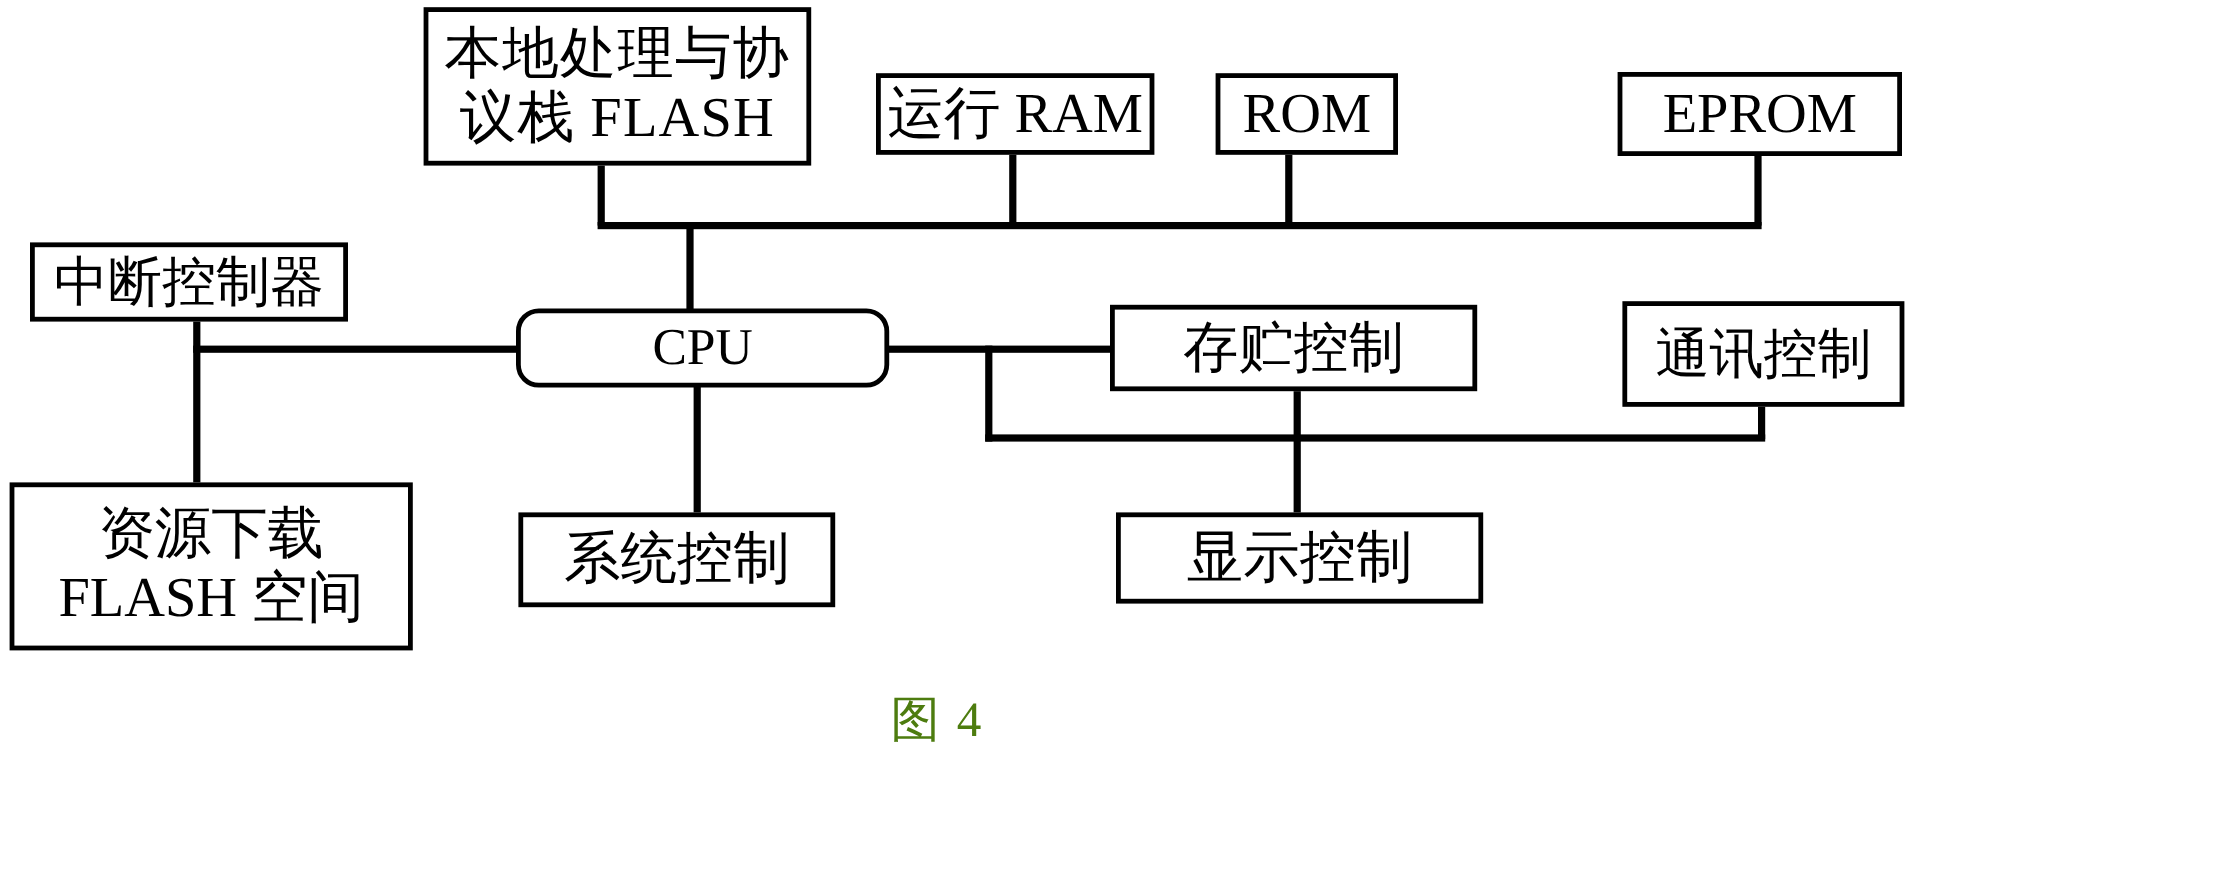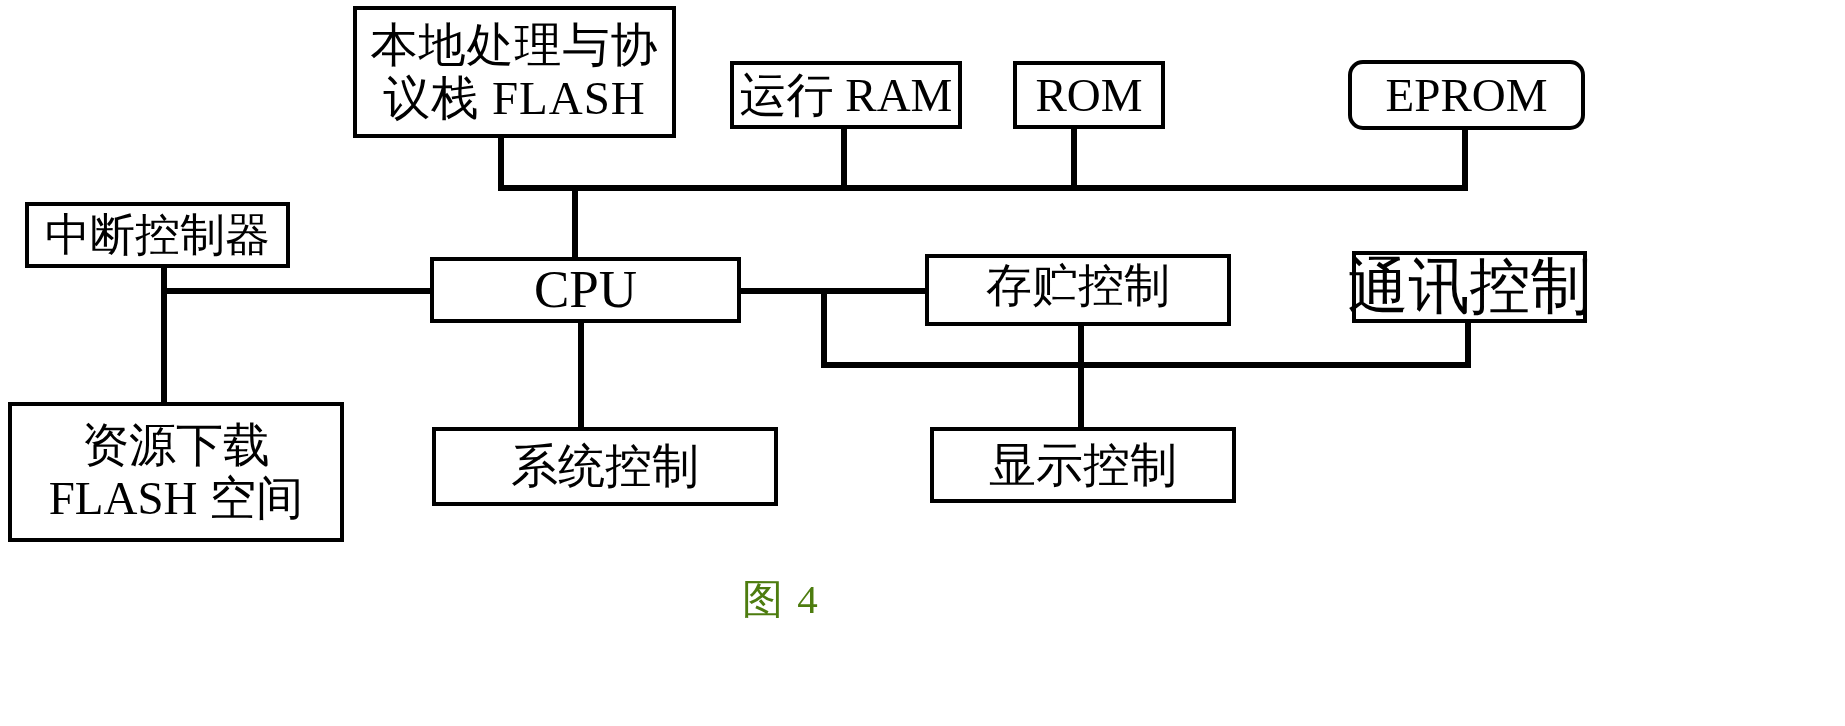--- a/index.html
+++ b/index.html
@@ -41,27 +41,27 @@
   .caption {
     position: absolute;
     color: #4d7c0f;
     white-space: nowrap;
     z-index: 3;
   }
   
   #box-local-flash   { left:353px; top:6px;   width:323px; height:132px; font-size:47px; letter-spacing:1px; }
   #box-run-ram       { left:730px; top:61px;  width:232px; height:68px;  font-size:47px; }
   #box-rom           { left:1013px;top:61px;  width:152px; height:68px;  font-size:47px;align-items:center; }
-  #box-eprom         { left:1348px;top:60px;  width:237px; height:70px;  font-size:47px;border-radius:15px; }
+  #box-eprom         { left:1348px;top:60px;  width:237px; height:70px;  font-size:47px; }
   #box-interrupt     { left:25px;  top:202px; width:265px; height:66px;  font-size:45px; }
-  #box-cpu           { left:430px; top:257px; width:311px; height:66px;  font-size:53px; }
-  #box-storage-ctrl  { left:925px; top:254px; width:306px; height:72px;  font-size:46px;font-family:Liberation Mono, monospace; }
-  #box-comm-ctrl     { left:1352px;top:251px; width:235px; height:72px;  font-size:61px; }
+  #box-cpu           { left:430px; top:257px; width:311px; height:66px;  font-size:43px;border-radius:19px; }
+  #box-storage-ctrl  { left:925px; top:254px; width:306px; height:72px;  font-size:46px; }
+  #box-comm-ctrl     { left:1352px;top:251px; width:235px; height:88px;  font-size:45px; }
   #box-res-flash     { left:8px;   top:402px; width:336px; height:140px; font-size:47px; }
-  #box-sys-ctrl      { left:432px; top:427px; width:346px; height:79px;  font-size:47px; }
+  #box-sys-ctrl      { left:432px; top:427px; width:264px; height:79px;  font-size:47px; }
   #box-disp-ctrl     { left:930px; top:427px; width:306px; height:76px;  font-size:47px; }
   #fig-caption       { left:742px; top:572px; font-size:41px; letter-spacing:2px; }
 </style>
 </head>
 <body>
 
 <div id="stage">
 
   <div class="lnk" style="left:498px; top:185px; width:970px; height:6px;"></div>
 

